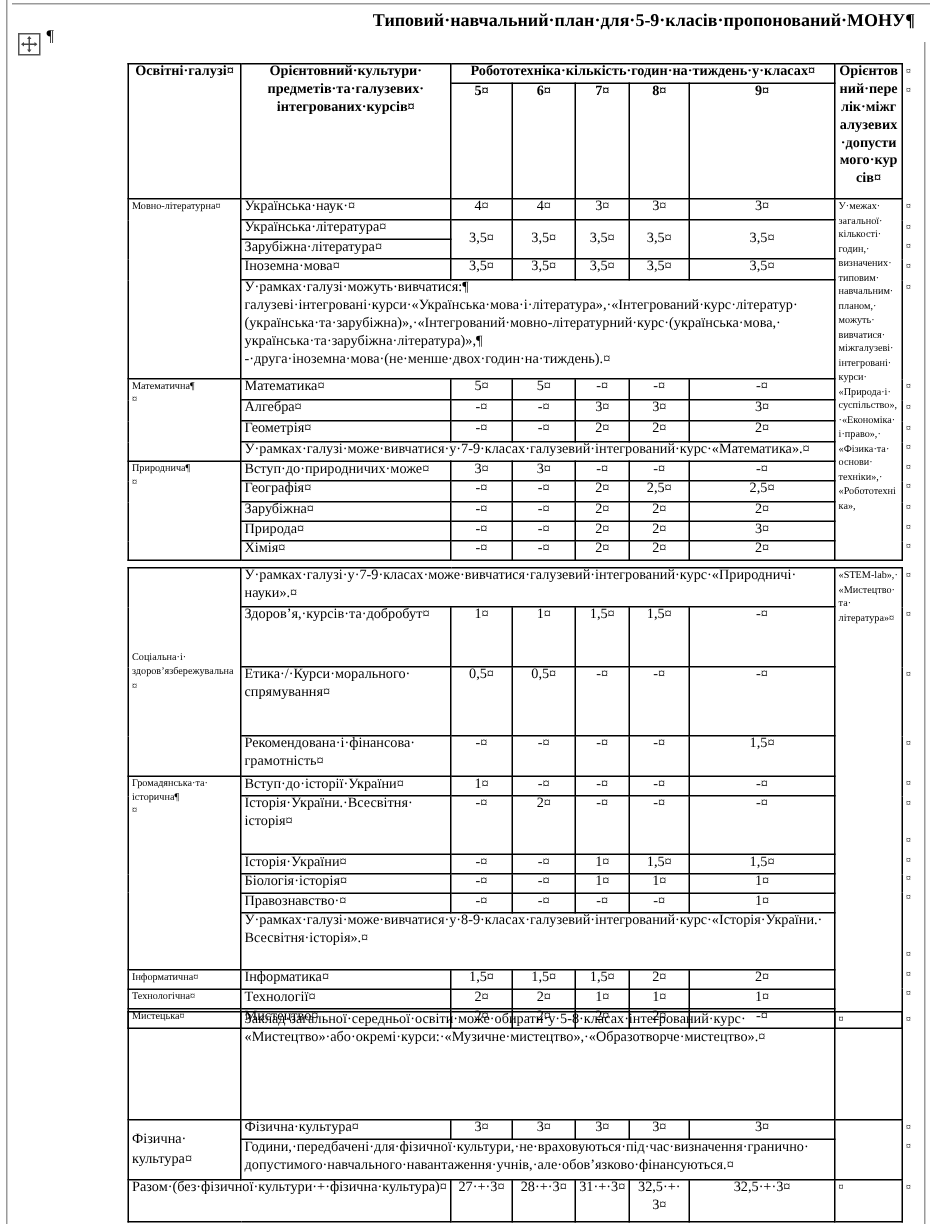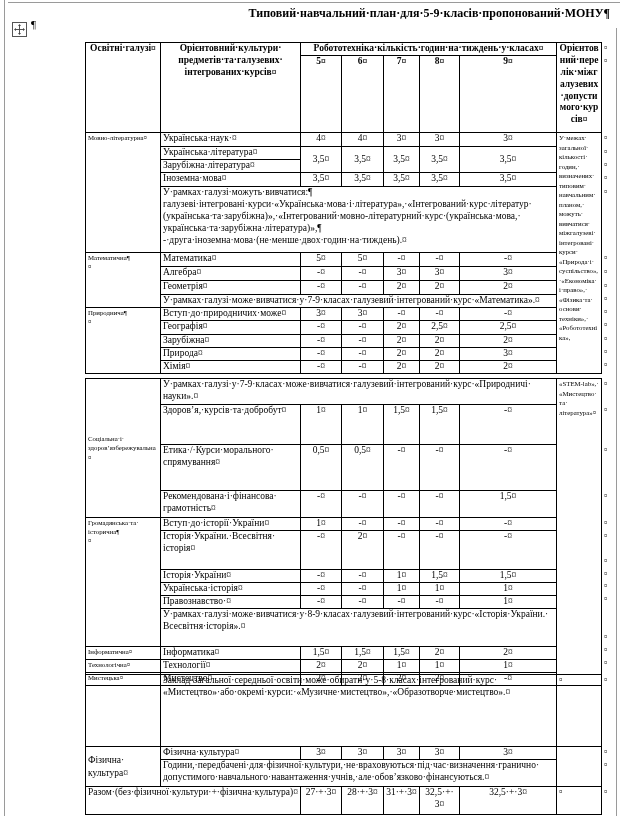--- a/index.html
+++ b/index.html
@@ -242,21 +242,21 @@
     </tr>
     <tr style="height:13px">
       <td class="sub">Історія·​України¤</td>
       <td class="n">-¤</td>
       <td class="n">-¤</td>
       <td class="n">1¤</td>
       <td class="n">1,5¤</td>
       <td class="n">1,5¤</td>
     </tr>
     <tr style="height:12px">
-      <td class="sub">Українська·​історія¤</td>
+      <td class="sub">Біологія·​історія¤</td>
       <td class="n">-¤</td>
       <td class="n">-¤</td>
       <td class="n">1¤</td>
       <td class="n">1¤</td>
       <td class="n">1¤</td>
     </tr>
     <tr style="height:12px">
       <td class="sub">Правознавство·​¤</td>
       <td class="n">-¤</td>
       <td class="n">-¤</td>

